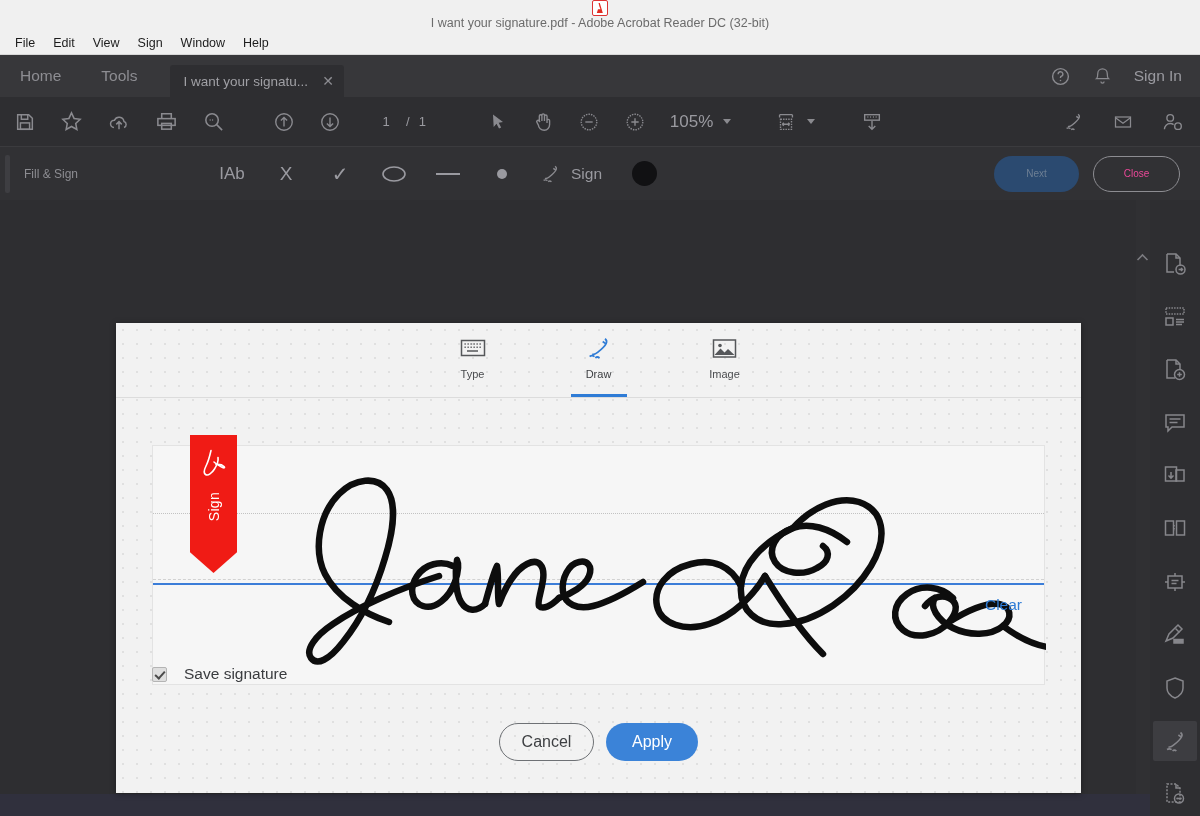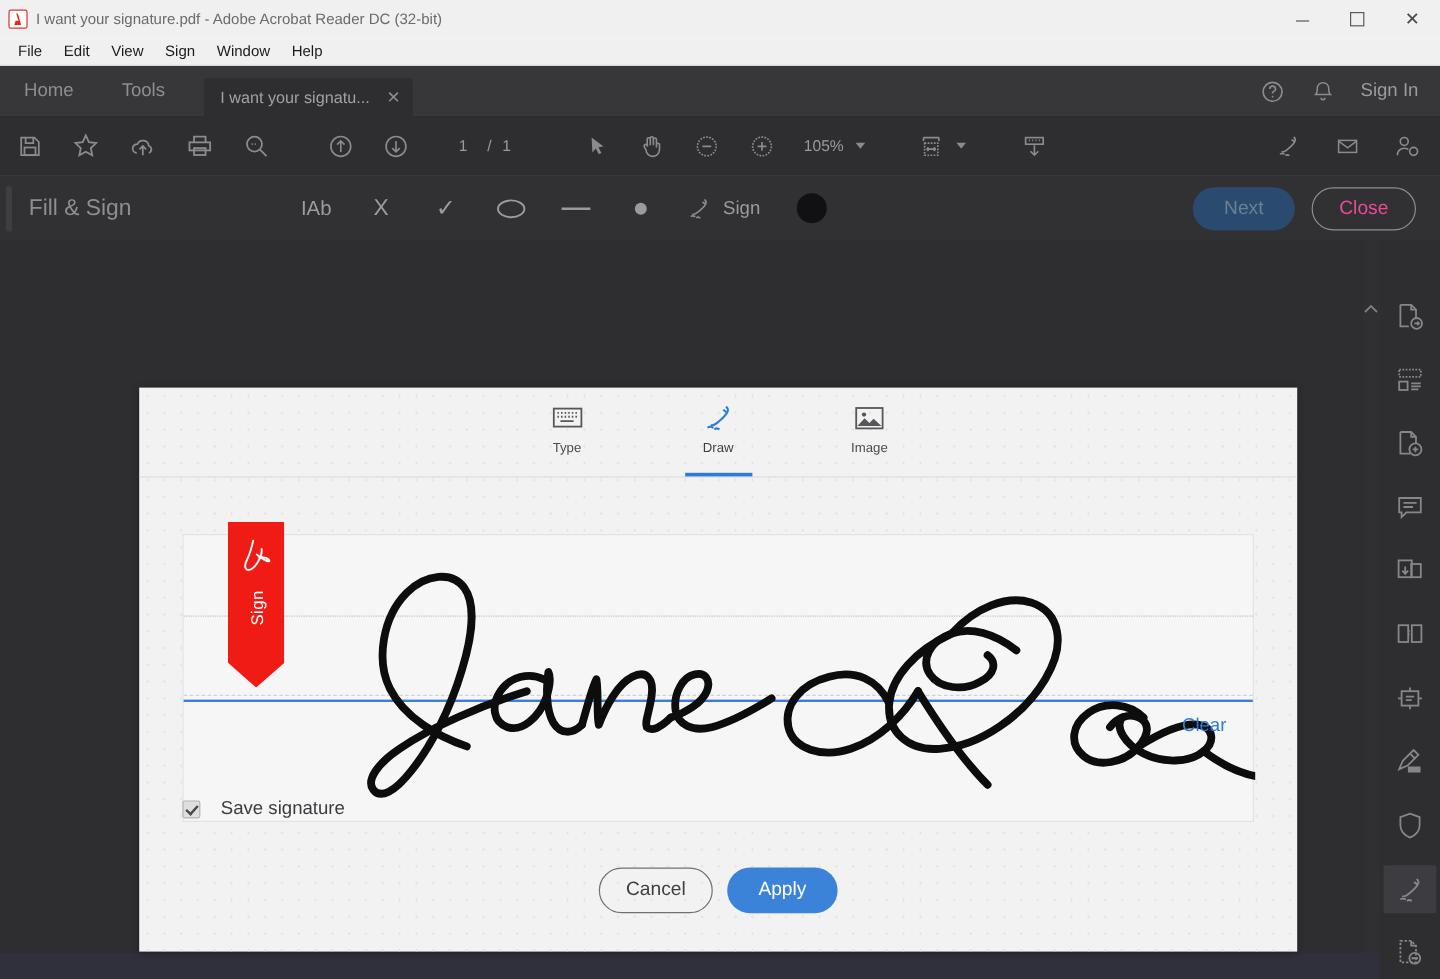--- a/index.html
+++ b/index.html
@@ -8,21 +8,21 @@
     font-family: "Liberation Sans", sans-serif;
     overflow: hidden;
     background: #ffffff;
   }
 
   #app { position: relative; width: 1200px; height: 816px; background: #ffffff; }
 
   
   .titlebar {
     position: absolute; left: 0; top: 0; width: 1200px; height: 32px;
-    background: #f0f0f0; display: flex; align-items: center;
+    background: #f0f0f0; display: flex; align-items: center; flex-direction: column;
   }
   .tb-icon {
     width: 16px; height: 16px; margin-left: 7px; margin-right: 7px;
     background: #ffffff; border: 1px solid #d33; border-radius: 2px;
     position: relative; flex: none;
   }
   .tb-icon::after {
     content: "";
     position: absolute; left: 2px; top: 2px; right: 2px; bottom: 2px;
     background: #e02b20;
@@ -80,39 +80,39 @@
     border-bottom: 1px solid #3b3b3e;
   }
   .tool-ic { color: #8a8a8f; display: flex; align-items: center; justify-content: center; }
   .tbar-group { display: flex; align-items: center; gap: 24px; padding-left: 14px; }
   .pagebox { display: flex; align-items: center; gap: 9px; margin-left: 34px; font-size: 13px; color: #9a9aa0; }
   .pagenum {
     min-width: 22px; text-align: center; padding: 2px 3px;
     border: 1px solid transparent; color: #9a9aa0;
   }
   .zoombox { display: flex; align-items: center; gap: 10px; margin-left: 24px; }
-  .zoomval { font-size: 13px; color: #9a9aa0; }
+  .zoomval { font-size: 17px; color: #9a9aa0; }
   .caret { width: 0; height: 0; border-left: 4.5px solid transparent; border-right: 4.5px solid transparent; border-top: 5px solid #8a8a8f; }
   .tbar-right { margin-left: auto; display: flex; align-items: center; gap: 26px; padding-right: 16px; }
 
   
   .fsbar {
     position: absolute; left: 0; top: 92px; width: 1200px; height: 53px;
     background: #313134; display: flex; align-items: center;
   }
   .fs-handle { width: 5px; height: 38px; background: #3e3e42; border-radius: 2px; margin-left: 5px; }
-  .fs-title { font-size: 19px; color: #8d8d92; margin-left: 14px; }
+  .fs-title { font-size: 12px; color: #8d8d92; margin-left: 14px; }
   .fs-tools { display: flex; align-items: center; gap: 26px; margin-left: 140px; }
   .fs-tool { color: #9a9aa0; display: flex; align-items: center; justify-content: center; width: 28px; height: 28px; }
   .fs-sign { display: flex; align-items: center; gap: 9px; margin-left: 22px; color: #9a9aa0; font-size: 15.5px; }
   .fs-color { width: 25px; height: 25px; border-radius: 50%; background: #111113; margin-left: 30px; }
   .fs-right { margin-left: auto; display: flex; align-items: center; gap: 14px; padding-right: 20px; }
   .pill {
     height: 36px; min-width: 84px; border-radius: 18px; display: flex;
-    align-items: center; justify-content: center; font-size: 16px;
+    align-items: center; justify-content: center; font-size: 10px;
   }
   .pill-next { background: #2b4a70; color: #6d7f94; width: 85px; }
   .pill-close { border: 1px solid #8d8d92; color: #ec4899; width: 87px; }
 
   
   .rightrail {
     position: absolute; right: 0; top: 145px; width: 50px; height: 671px;
     background: #2e2e31; display: flex; flex-direction: column; align-items: center;
     padding-top: 44px; gap: 13px;
   }

